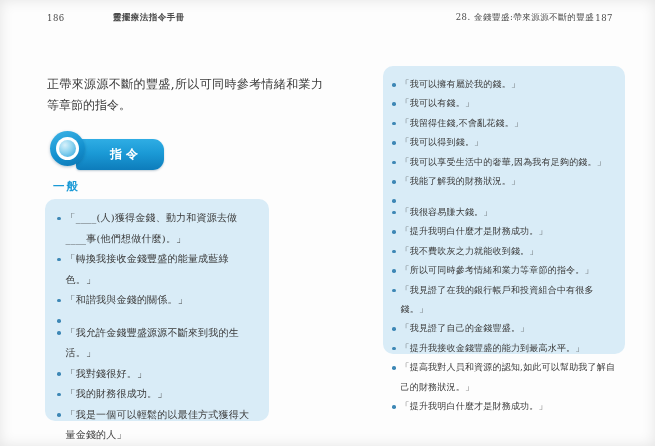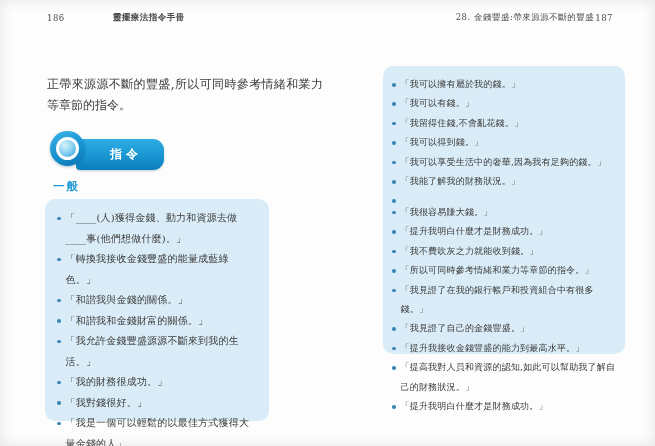--- a/index.html
+++ b/index.html
@@ -134,36 +134,35 @@
       <div class="quote-item">
         <span class="bullet-dot"></span>
         <span class="quote-text">「轉換我接收金錢豐盛的能量成藍綠色。」</span>
       </div>
       <div class="quote-item">
         <span class="bullet-dot"></span>
         <span class="quote-text">「和諧我與金錢的關係。」</span>
       </div>
       <div class="quote-item">
         <span class="bullet-dot"></span>
-        <span class="quote-text">「和諧我和金錢財富的關係。」</span>
       </div>
       <div class="quote-item">
         <span class="bullet-dot"></span>
         <span class="quote-text">「我允許金錢豐盛源源不斷來到我的生活。」</span>
       </div>
       <div class="quote-item">
         <span class="bullet-dot"></span>
+        <span class="quote-text">「我對錢很好。」</span>
+      </div>
+      <div class="quote-item">
+        <span class="bullet-dot"></span>
         <span class="quote-text">「我的財務很成功。」</span>
       </div>
       <div class="quote-item">
         <span class="bullet-dot"></span>
-        <span class="quote-text">「我對錢很好。」</span>
-      </div>
-      <div class="quote-item">
-        <span class="bullet-dot"></span>
         <span class="quote-text">「我是一個可以輕鬆的以最佳方式獲得大量金錢的人」</span>
       </div>
       <div class="quote-item">
         <span class="bullet-dot"></span>
         <span class="quote-text">「我是一個容易得到很多錢的人。」</span>
       </div>
     </div>
 
   <div class="quote-box right">
       <div class="quote-item">

